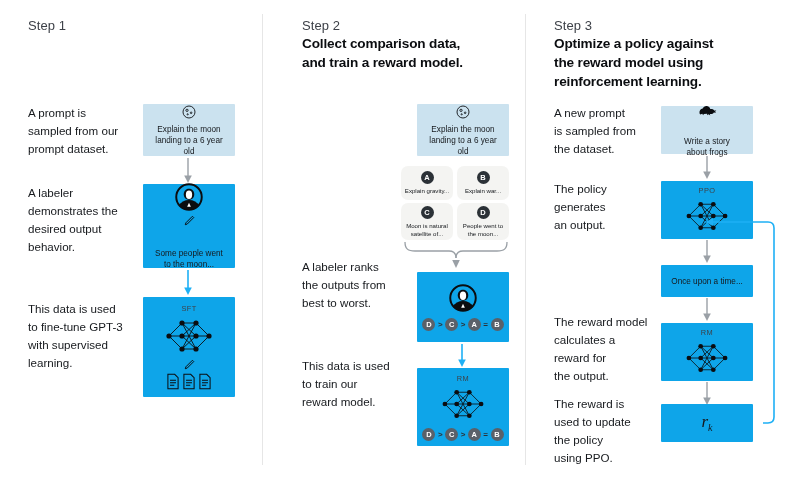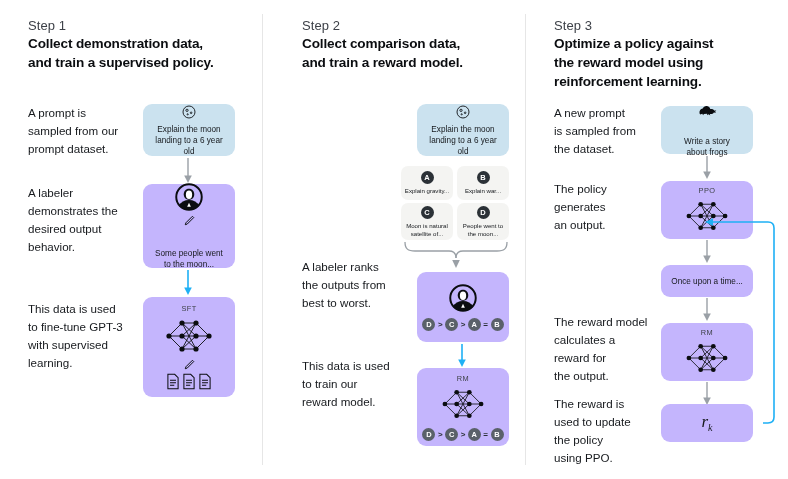--- a/index.html
+++ b/index.html
@@ -33,27 +33,27 @@
     color:#0b0d10;letter-spacing:-0.15px;
   }
   .body-text{
     position:absolute;left:28px;width:118px;
     font-size:11.6px;line-height:18px;color:#16191d;
   }
 
   
   .card{
     position:absolute;
-    border-radius:9px;
+    border-radius:1px;
     box-sizing:border-box;
     display:flex;flex-direction:column;
     align-items:center;justify-content:center;
   }
   .card.blue{background:#cbe2ef;}
-  .card.gray{background:#c4b5fd;}
+  .card.gray{background:#0ea5e9;}
   .card-text{
     font-size:8.2px;line-height:11px;text-align:center;color:#16191d;
     padding:0 6px;
   }
   .card-label{
     font-size:7.4px;color:#3d4148;letter-spacing:0.4px;
     margin-bottom:2px;
   }
 
   
@@ -90,22 +90,20 @@
 </head>
 <body>
 
 <div class="canvas">
 
   <div class="divider d1"></div>
   <div class="divider d2"></div>
 
   <div class="col col1">
     <div class="step-label">Step 1</div>
-    <div class="step-title" style="white-space:pre-line">Collect demonstration data,
-and train a supervised policy.</div>
 
     <div class="body-text" style="top:104px;white-space:pre-line">A prompt is
 sampled from our
 prompt dataset.</div>
     <div class="body-text" style="top:184px;white-space:pre-line">A labeler
 demonstrates the
 desired output
 behavior.</div>
     <div class="body-text" style="top:300px;white-space:pre-line">This data is used
 to fine-tune GPT-3

